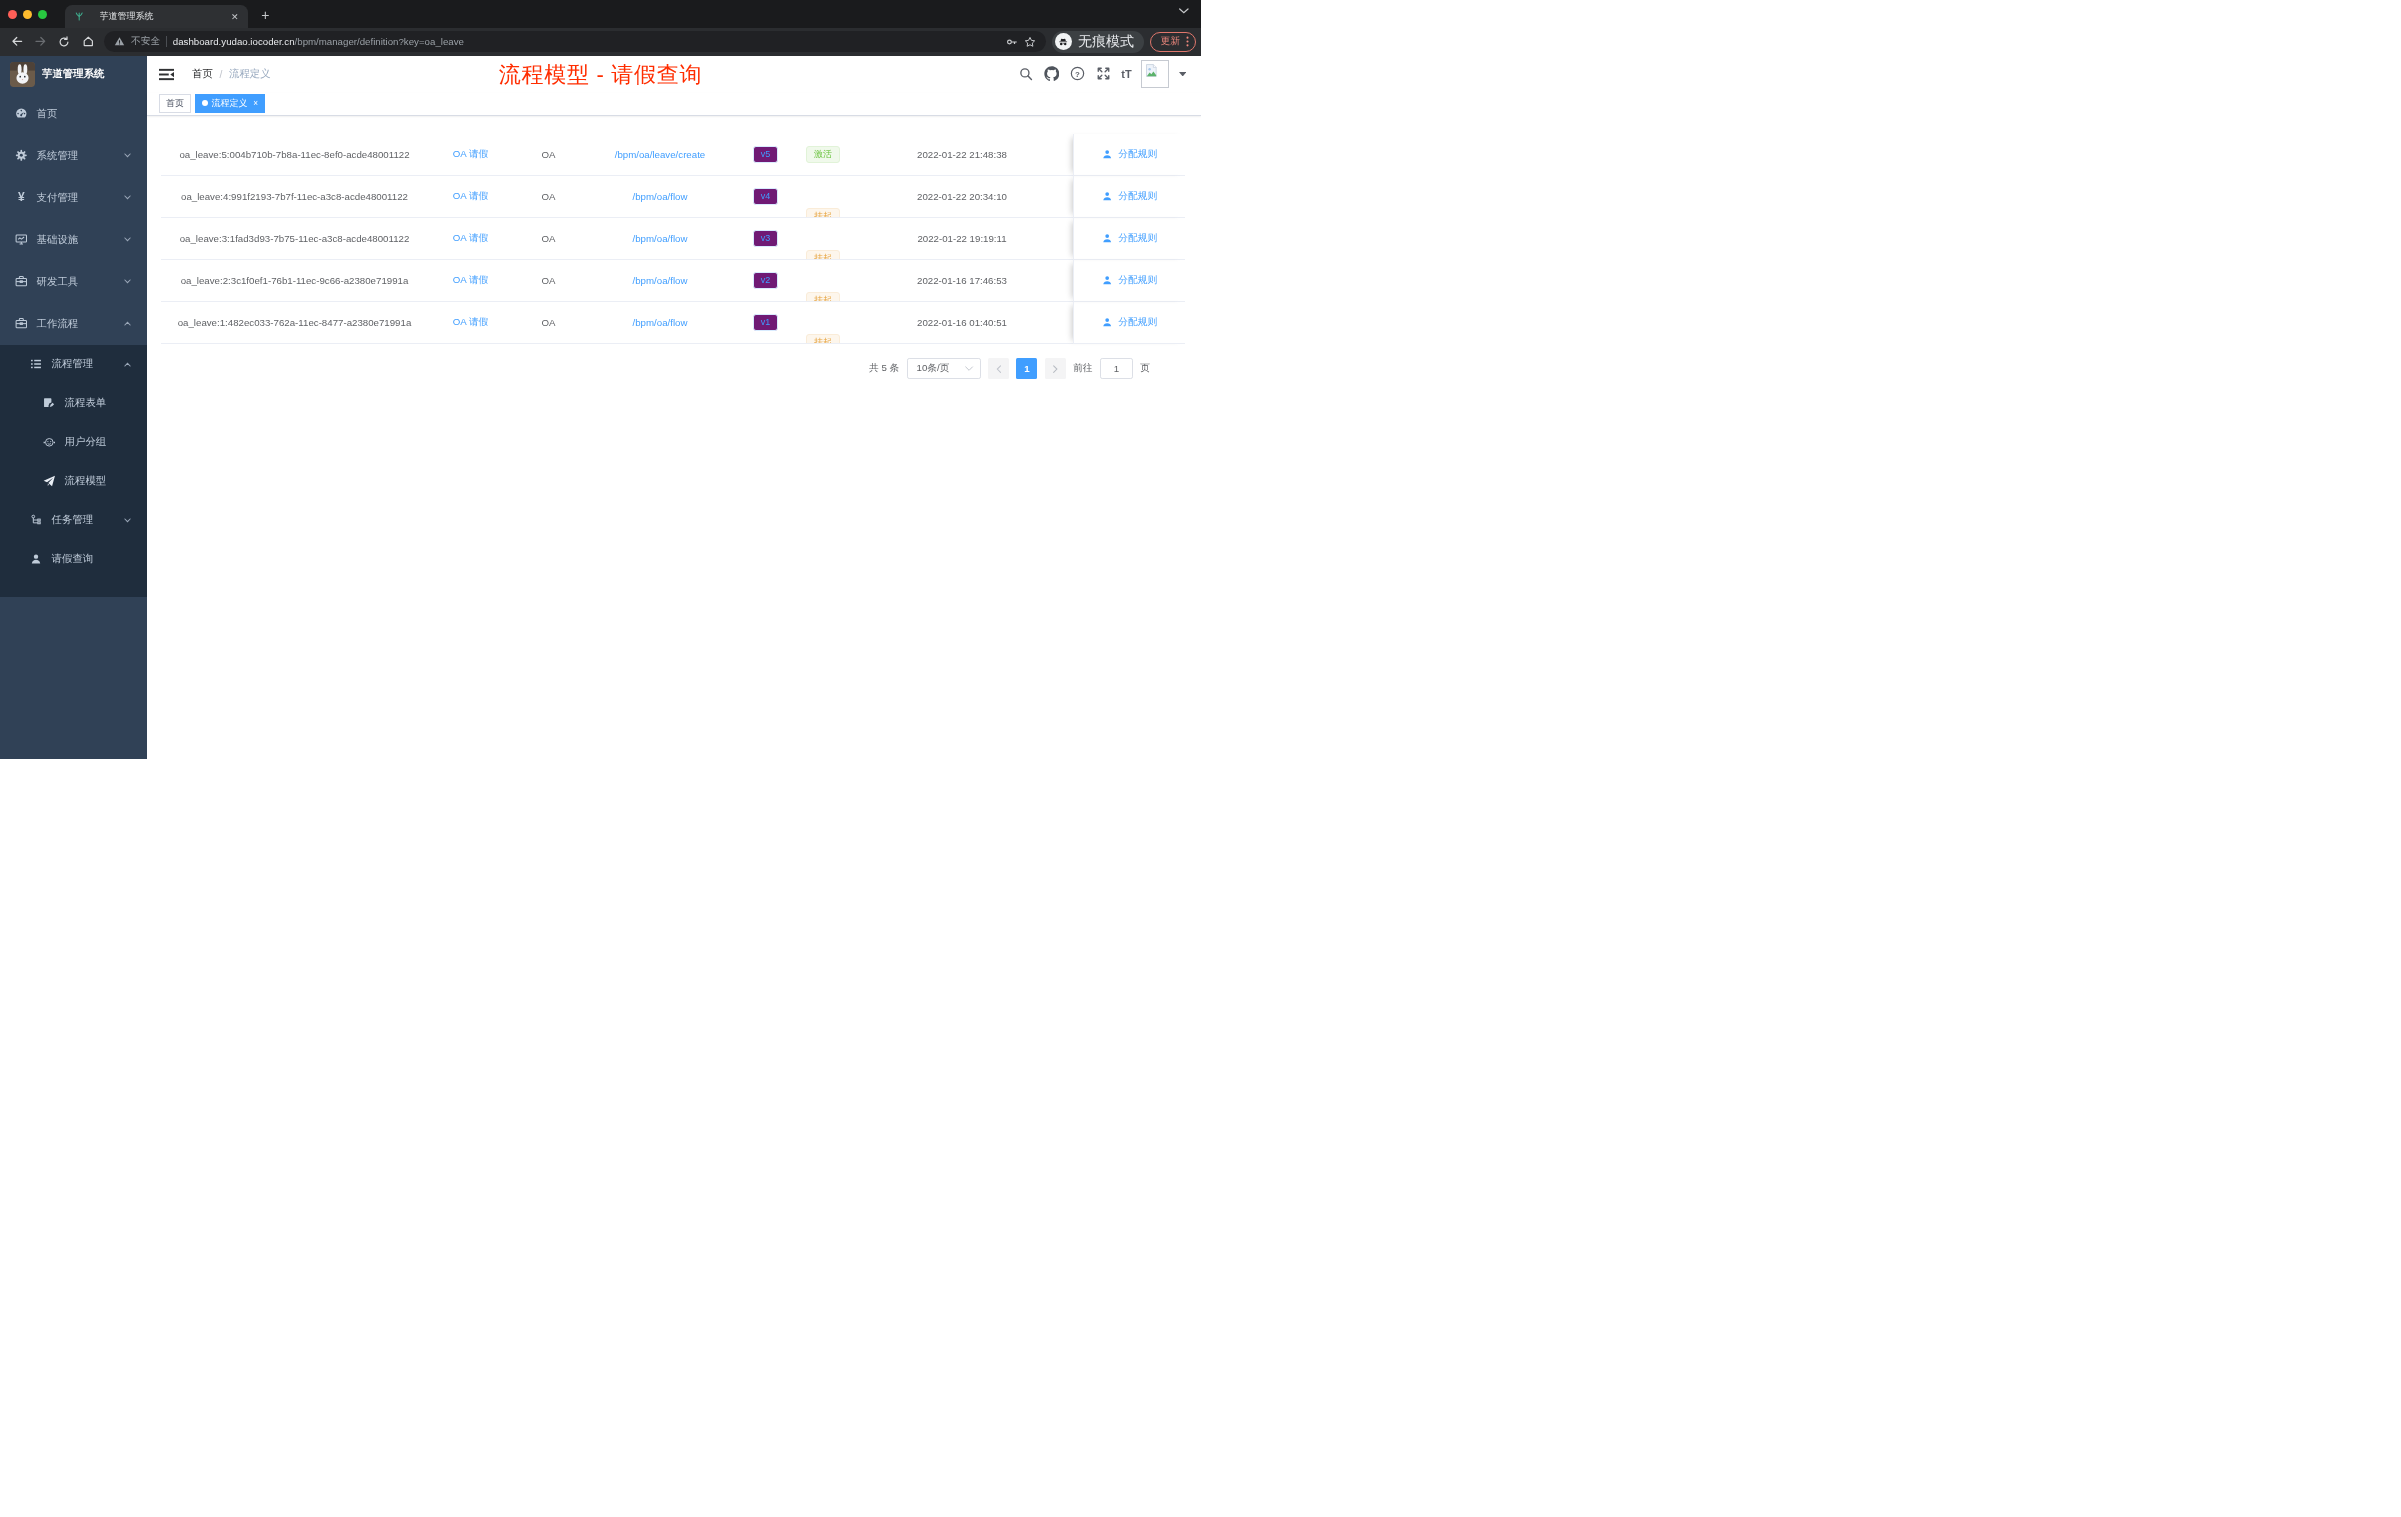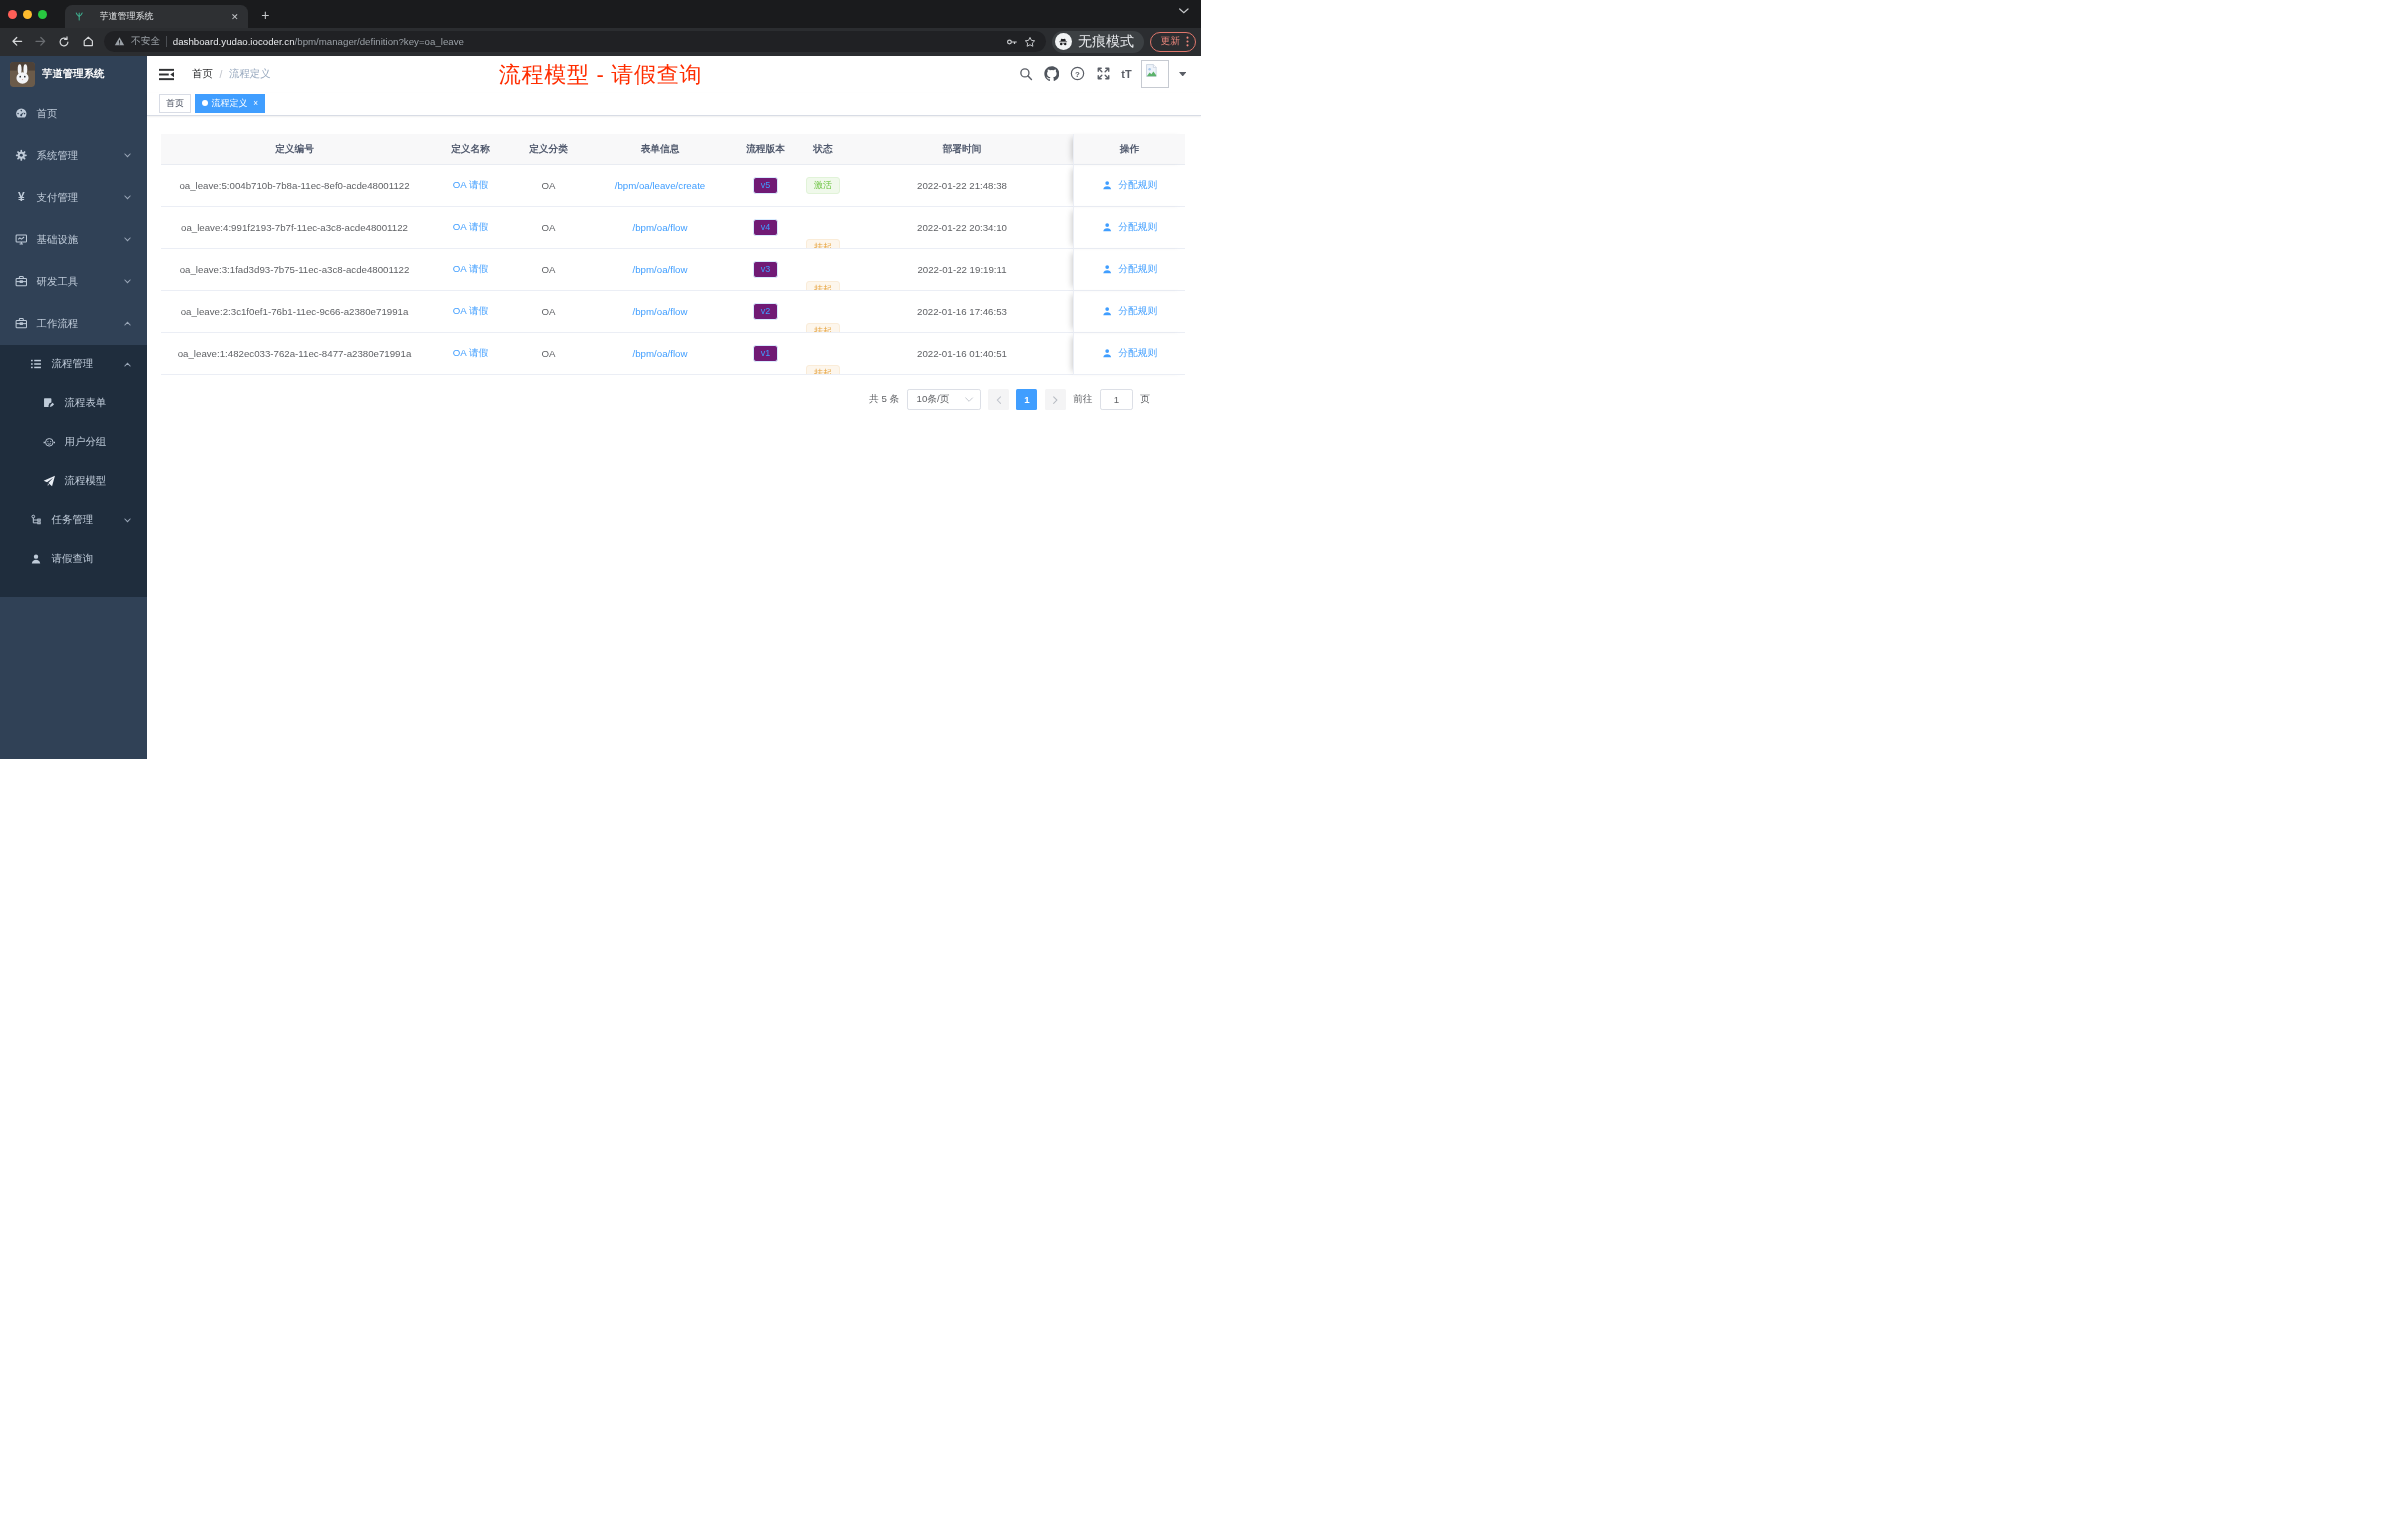--- a/index.html
+++ b/index.html
@@ -444,30 +444,20 @@
         </div>
         <div class="tag-item active">
           <span class="tag-dot"></span>
           <span>流程定义</span>
           <span class="tag-close">×</span>
         </div>
       </div>
 
     <div class="content">
       <div id="table">
-          <div class="t-row t-head">
-            <div class="t-cell" style="width: 267px;">定义编号</div>
-            <div class="t-cell" style="width: 85px;">定义名称</div>
-            <div class="t-cell" style="width: 71px;">定义分类</div>
-            <div class="t-cell" style="width: 152px;">表单信息</div>
-            <div class="t-cell" style="width: 59px;">流程版本</div>
-            <div class="t-cell" style="width: 56px;">状态</div>
-            <div class="t-cell" style="width: 222px;">部署时间</div>
-            <div class="t-cell op" style="width: 112px;">操作</div>
-          </div>
           <div class="t-row">
             <div class="t-cell " style="width: 267px;">oa_leave:5:004b710b-7b8a-11ec-8ef0-acde48001122</div>
             <div class="t-cell link" style="width: 85px;">OA 请假</div>
             <div class="t-cell " style="width: 71px;">OA</div>
             <div class="t-cell link" style="width: 152px;">/bpm/oa/leave/create</div>
             <div class="t-cell " style="width: 59px;">
               <span class="tag-badge blue">v5</span>
             </div>
             <div class="t-cell " style="width: 56px;">
               <span class="tag-badge success">激活</span>

